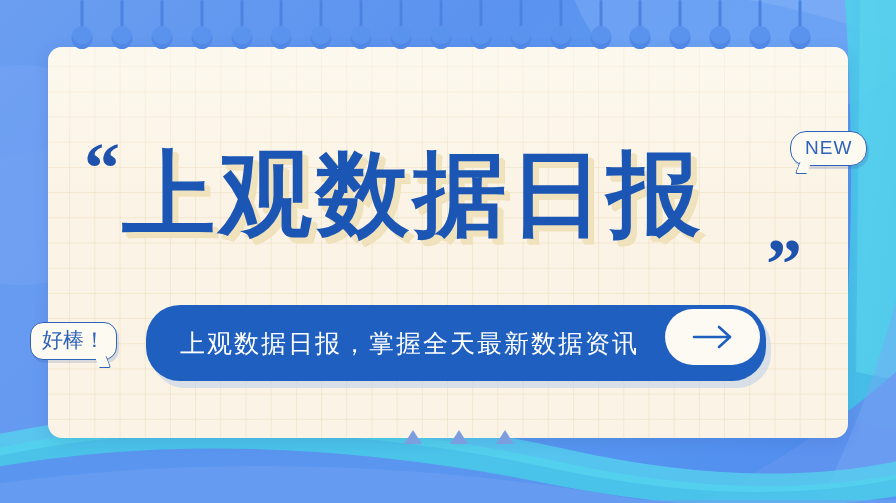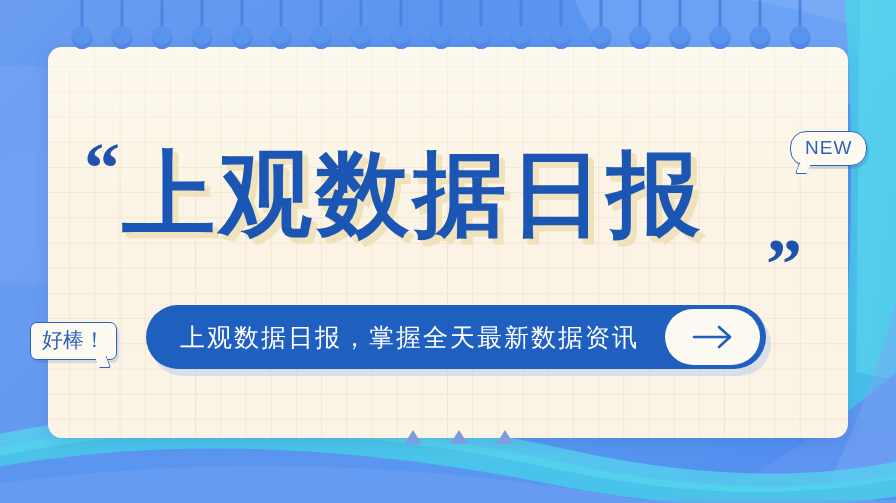--- a/index.html
+++ b/index.html
@@ -113,41 +113,41 @@
     transform:skewX(-22deg);
     border-bottom-left-radius:3px;
   }
 
   
   #cheer-badge {
     position:absolute; left:30px; top:322px;
     padding:5px 11px 7px;
     background:#fdfaf2;
     border:1.6px solid #2f63bb;
-    border-radius:7px;
+    border-radius:13px;
     color:#2f63bb;
     font-size:21px; font-weight:400;
     line-height:1.15;
     box-shadow:2px 3px 0 rgba(40,80,160,.16);
     font-family:"DejaVu Sans", sans-serif;
   }
   #cheer-badge .tail {
     position:absolute; right:7px; bottom:-9px;
     width:12px; height:12px;
     background:#fdfaf2;
     border-right:1.6px solid #2f63bb;
     border-bottom:1.6px solid #2f63bb;
     transform:skewX(22deg);
     border-bottom-right-radius:3px;
   }
 
   
   #cta {
     position:absolute; left:146px; top:305px;
-    width:620px; height:64px;
+    width:620px; height:76px;
     background:#1f5fc0;
     border-radius:34px;
     display:flex; align-items:center;
     box-shadow:5px 7px 0 rgba(190,206,232,.55);
   }
   #cta-text {
     margin-left:34px;
     color:#ffffff;
     font-size:25px;
     font-weight:400;

